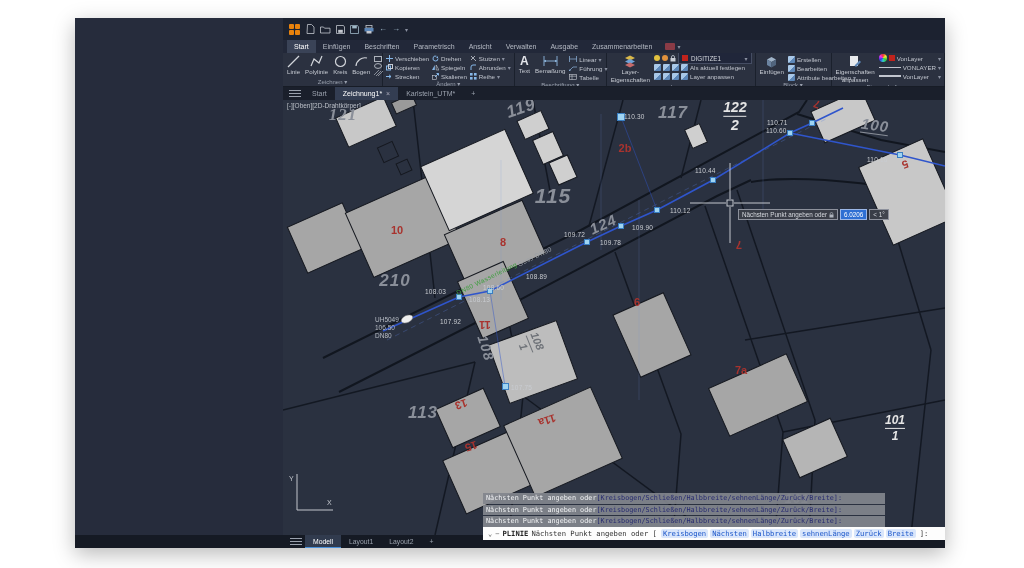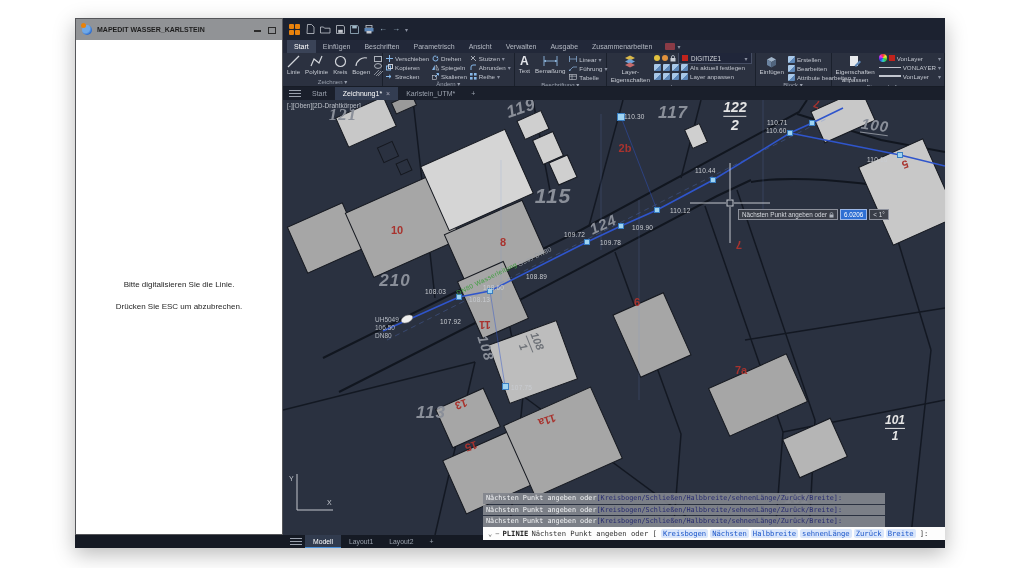--- a/index.html
+++ b/index.html
@@ -83,32 +83,20 @@
   
   .bottombar{position:absolute;left:0;top:517px;width:870px;height:13px;background:#151a24;display:flex;align-items:stretch;padding-left:212px;box-sizing:border-box;z-index:4}
   .ltab{font-size:6.8px;color:#9aa1ac;padding:0 8px;display:flex;align-items:center}
   .ltab.active{background:#313b4e;color:#fff;border-bottom:1.5px solid #4a90d9;box-sizing:border-box}
 </style>
 </head>
 <body>
 
 <div class="app">
 
-  <div class="sidewin">
-    <div class="swin-head">
-      <span class="swin-ico"></span>
-      <span class="swin-title">MAPEDIT WASSER_KARLSTEIN</span>
-      <span class="wbtn min"></span>
-      <span class="wbtn max"></span>
-    </div>
-    <div class="swin-body">
-      <div class="msg" style="top:240px">Bitte digitalisieren Sie die Linie.</div>
-      <div class="msg" style="top:262px">Drücken Sie ESC um abzubrechen.</div>
-    </div>
-  </div>
 
   <div class="main">
 
     <div class="titlebar">
       <span class="logo">
           <i></i>
           <i></i>
           <i></i>
           <i></i>
         </span>
@@ -575,21 +563,21 @@
         </g>
       </svg>
 
       <div class="vplabel">[-][Oben][2D-Drahtkörper]</div>
       <div id="map-labels">
           <div class="maplbl parcel" style="left: 60px; top: 14px; transform: translate(-50%, -50%); font-size: 17px; font-family: Liberation Serif, serif;">121</div>
           <div class="maplbl parcel" style="left: 238px; top: 8px; transform: translate(-50%, -50%) rotate(-18deg); font-size: 17px;">119</div>
           <div class="maplbl parcel" style="left: 390px; top: 12px; transform: translate(-50%, -50%); font-size: 17px;">117</div>
           <div class="maplbl parcel" style="left: 270px; top: 95px; transform: translate(-50%, -50%); font-size: 21px;">115</div>
           <div class="maplbl parcel" style="left: 112px; top: 180px; transform: translate(-50%, -50%); font-size: 17px;">210</div>
-          <div class="maplbl parcel" style="left: 148px; top: 312px; transform: translate(-50%, -50%); font-size: 17px;">113</div>
+          <div class="maplbl parcel" style="left: 140px; top: 312px; transform: translate(-50%, -50%); font-size: 17px;">113</div>
           <div class="maplbl parcel" style="left: 320px; top: 124px; transform: translate(-50%, -50%) rotate(-24deg); font-size: 15px;">124</div>
           <div class="maplbl parcel u" style="left: 592px; top: 26px; transform: translate(-50%, -50%) rotate(8deg); font-size: 15px;">100</div>
           <div class="maplbl parcel" style="left: 514px; top: 398px; transform: translate(-50%, -50%); font-size: 13px;">101</div>
           <div class="maplbl parcel" style="left: 203px; top: 248px; transform: translate(-50%, -50%) rotate(72deg); font-size: 14px;">108</div>
           <div class="maplbl frac" style="left: 452px; top: 16px; transform: translate(-50%, -50%); font-size: 14px;">
             <span>122</span>
             <span class="bar"></span>
             <span>2</span>
           </div>
           <div class="maplbl frac" style="left: 612px; top: 328px; transform: translate(-50%, -50%); font-size: 12px;">

